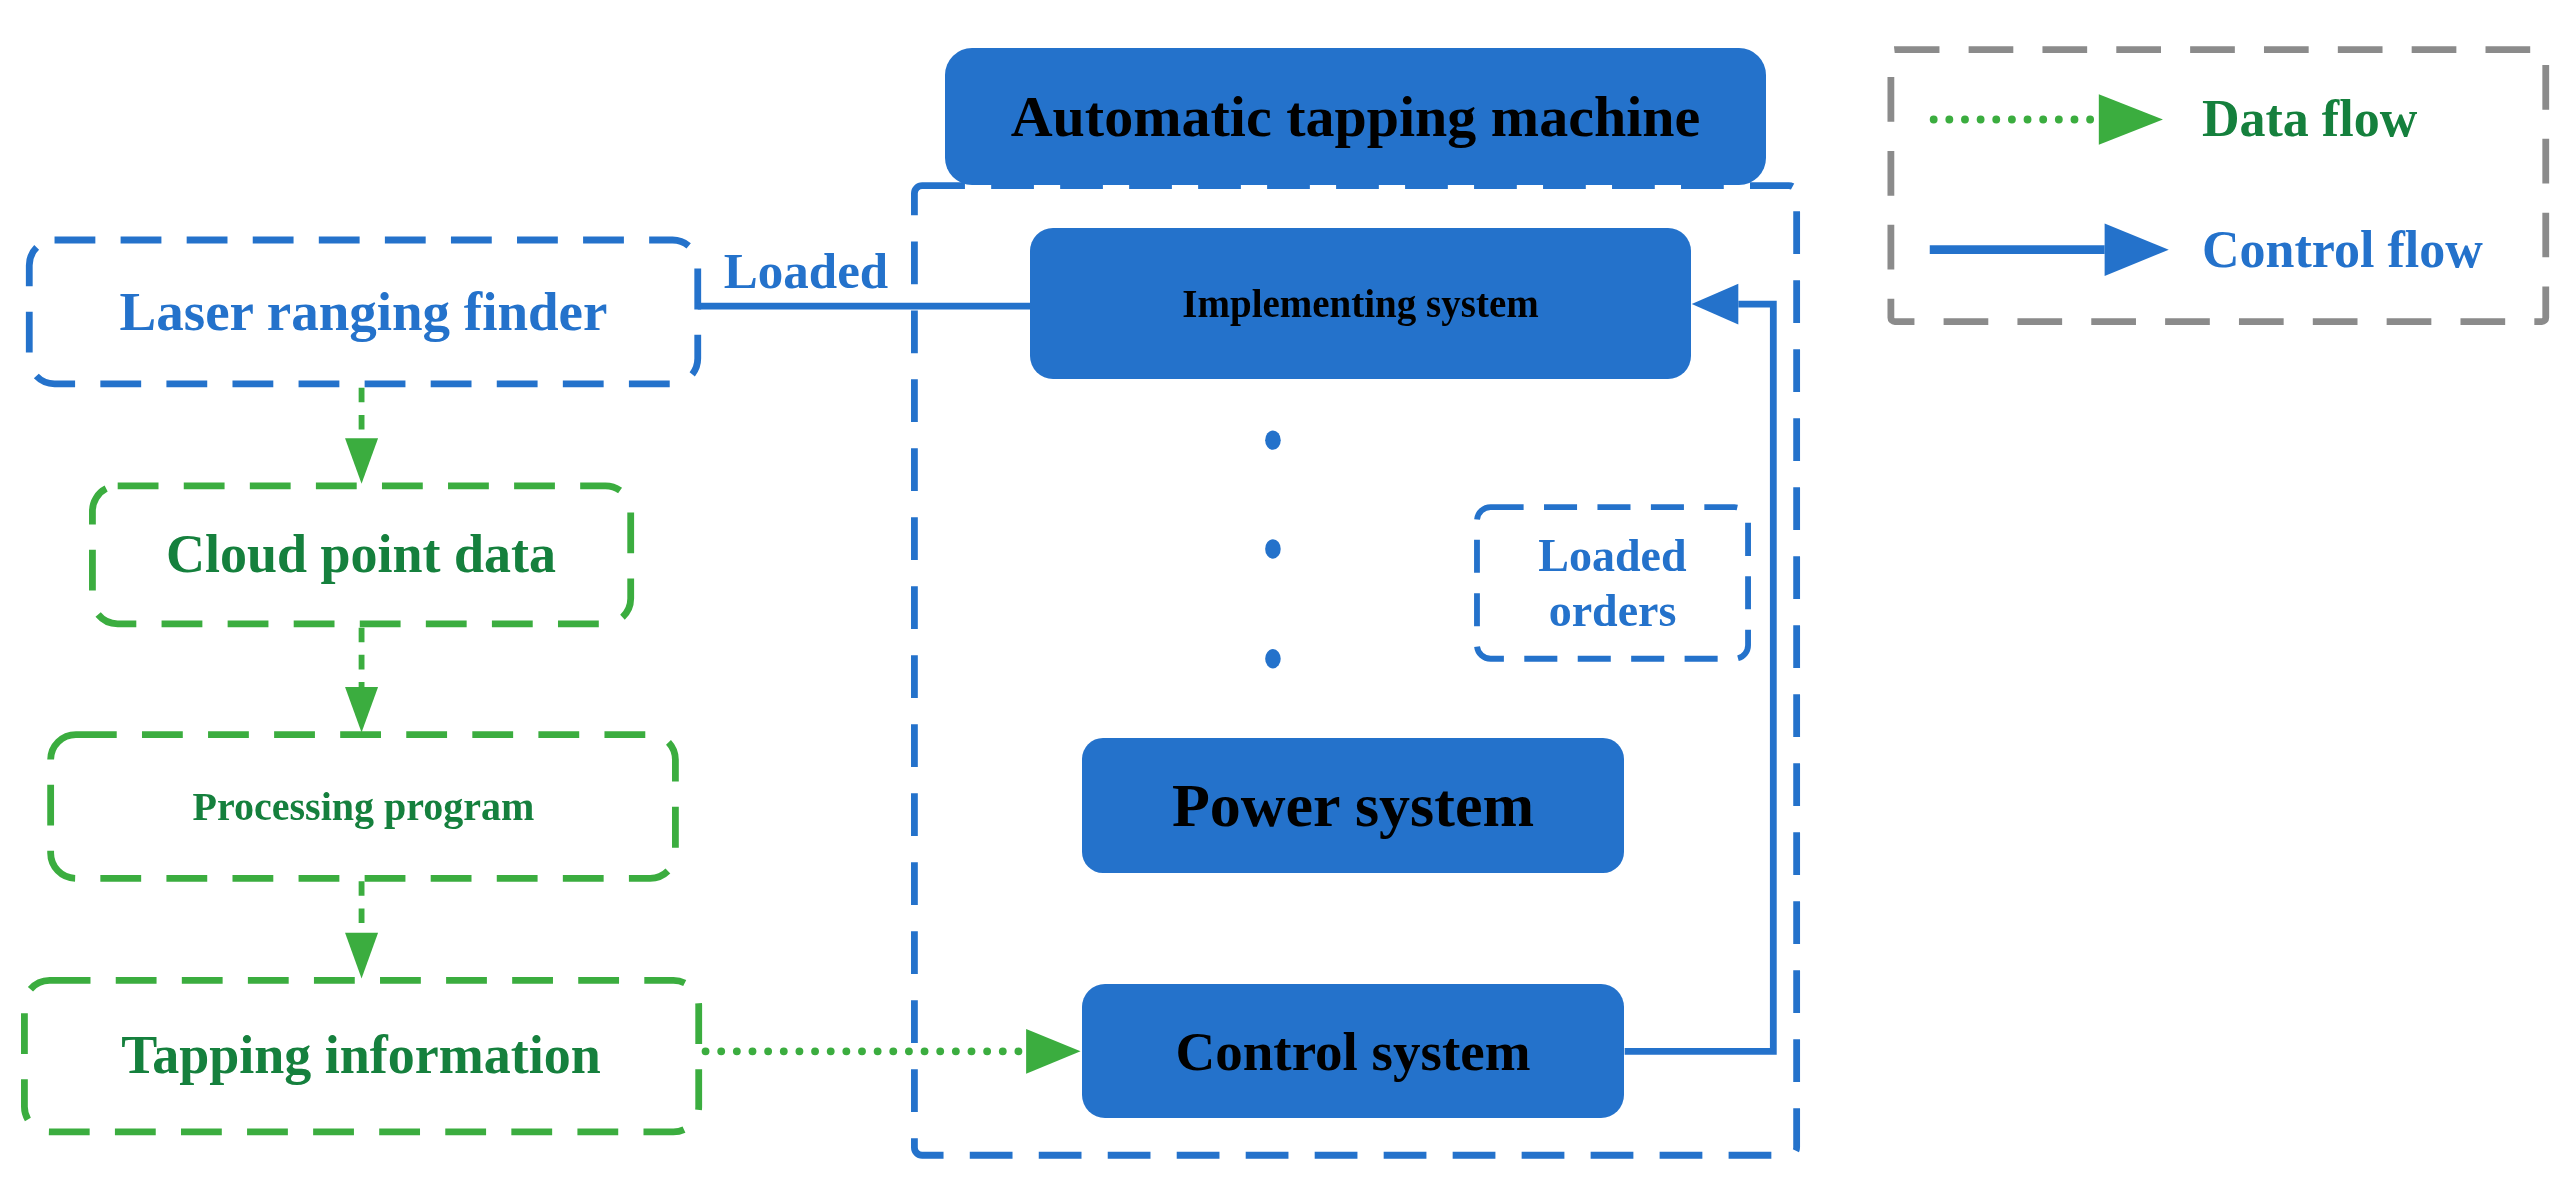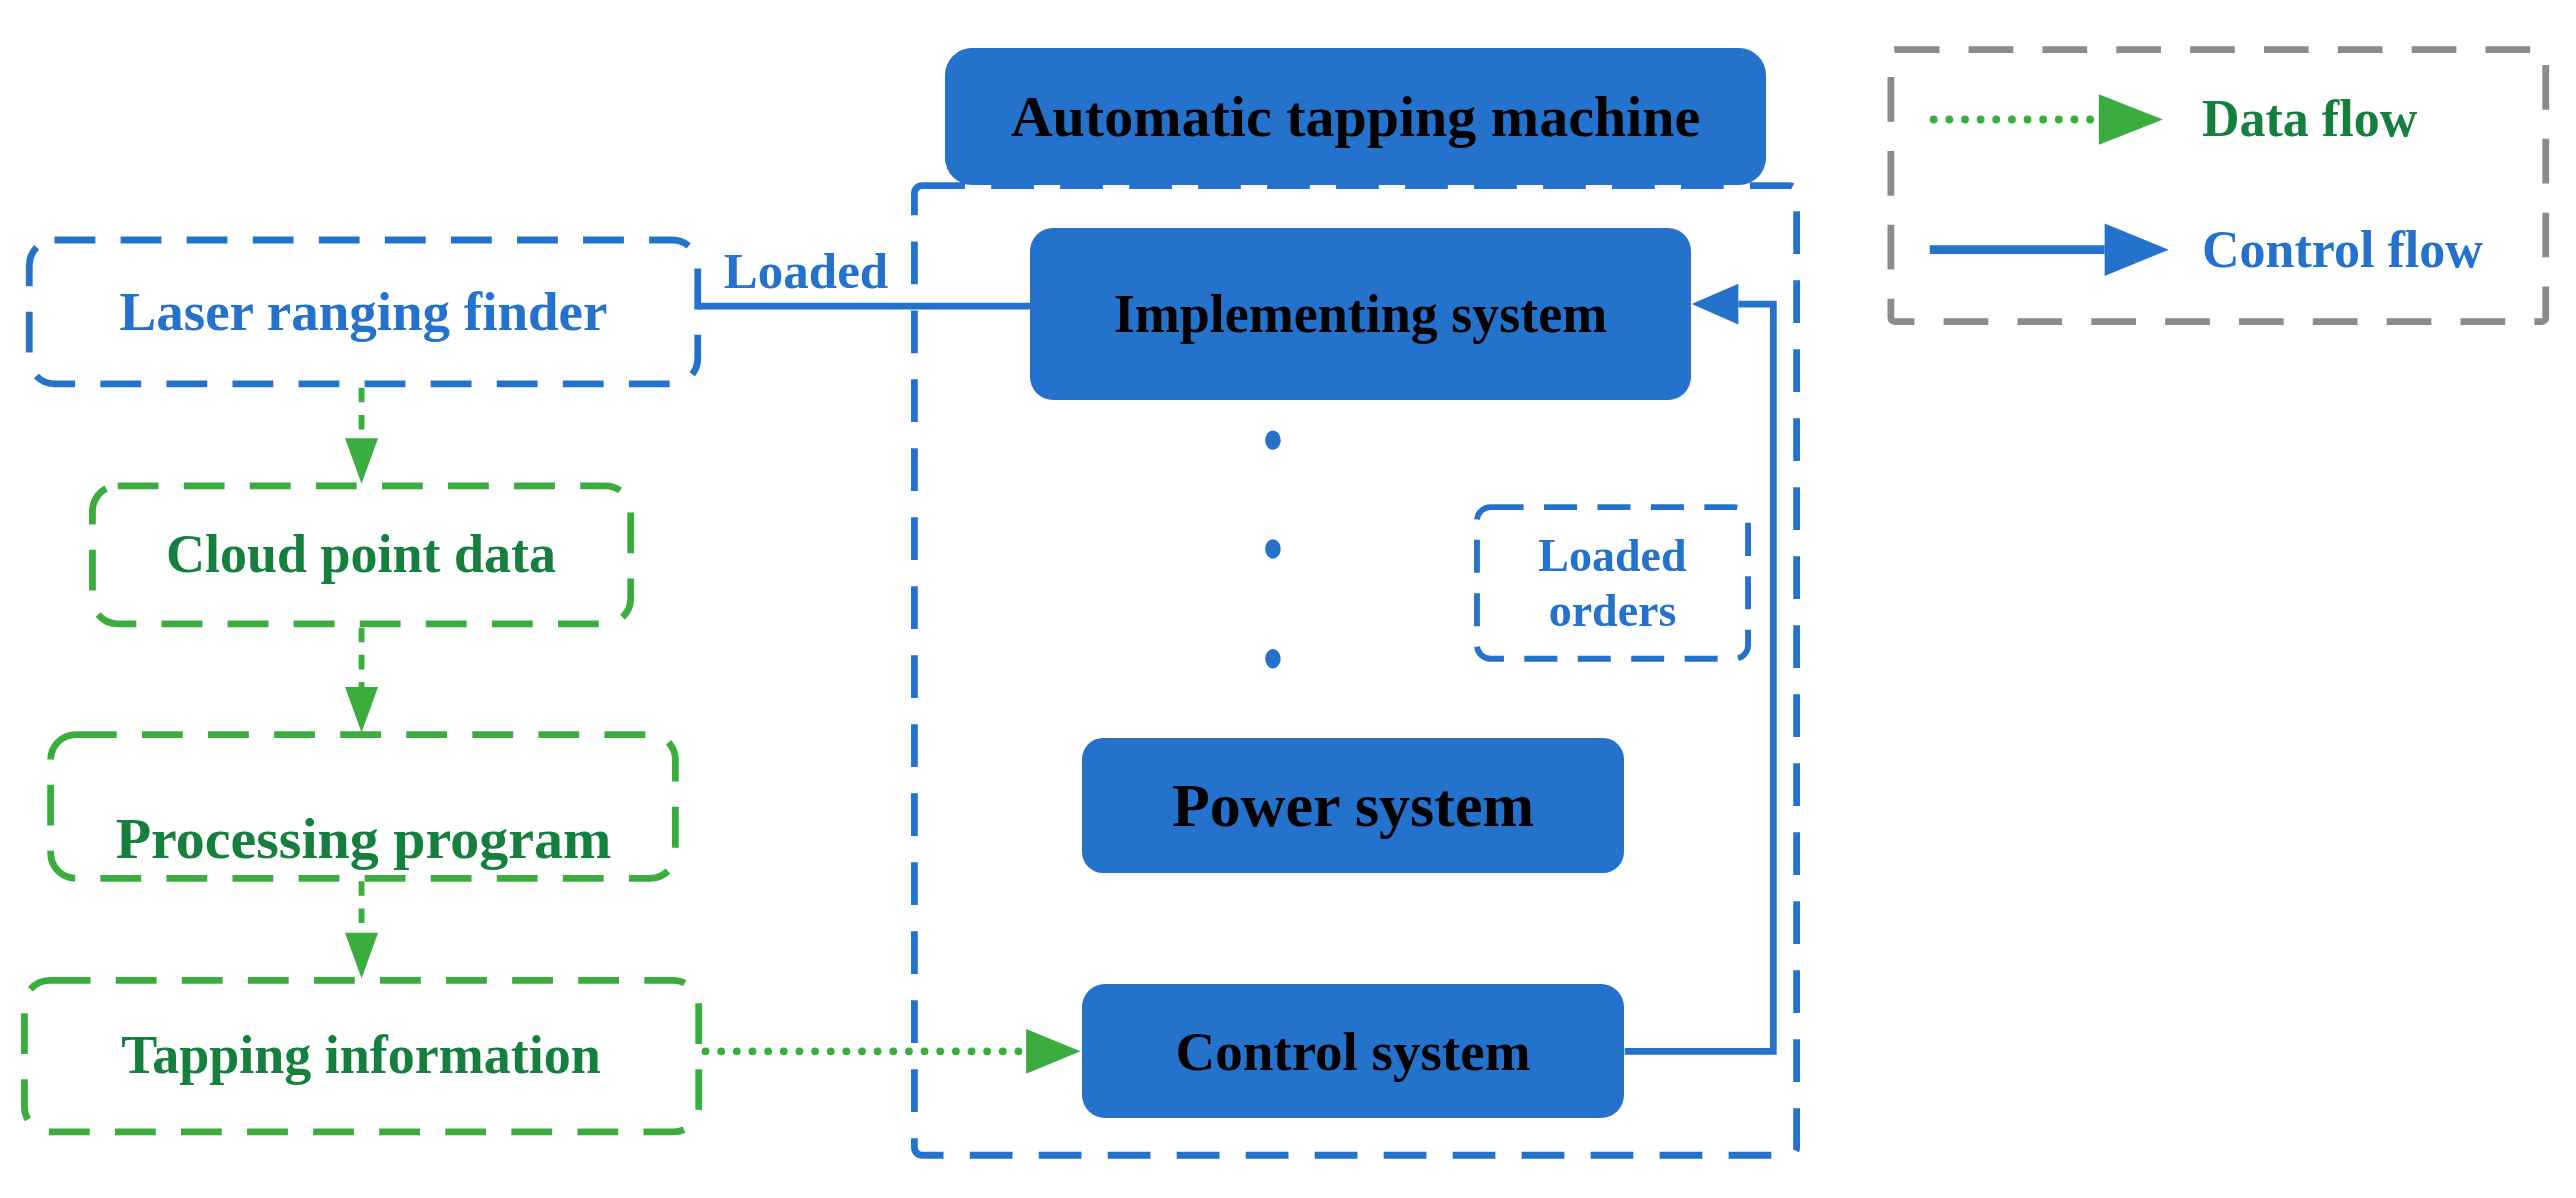--- a/index.html
+++ b/index.html
@@ -85,31 +85,31 @@
 
     <line x1="1990" y1="123" x2="2160" y2="123" stroke="#3BAD3F" stroke-width="8" stroke-dasharray="0.1 16" stroke-linecap="round"></line>
     <polygon points="2160,97 2160,149 2226,123" fill="#3BAD3F"></polygon>
 
     <line x1="1986" y1="257" x2="2166" y2="257" stroke="#2472CB" stroke-width="9"></line>
     <polygon points="2166,230 2166,284 2232,257" fill="#2472CB"></polygon>
   </svg>
 
   <div class="solid-box" style="left:945px; top:48px; width:821px; height:137px; font-size:58px; border-radius:27px;">Automatic tapping machine</div>
 
-  <div class="solid-box" style="left:1030px; top:228px; width:661px; height:172px; font-size:54px;">Implementing system</div>
+  <div class="solid-box" style="left:1030px; top:228px; width:661px; height:151px; font-size:39px;">Implementing system</div>
 
   <div class="solid-box" style="left:1082px; top:738px; width:542px; height:135px; font-size:62px;border-radius:21px;">Power system</div>
 
   <div class="solid-box" style="left:1082px; top:984px; width:542px; height:134px; font-size:55px;">Control system</div>
 
   <div class="box-label blue-text" style="left:29px; top:240px; width:669px; height:144px; font-size:55px;">Laser ranging finder</div>
 
   <div class="box-label green-text" style="left:92px; top:486px; width:538px; height:138px; font-size:54px;">Cloud point data</div>
 
-  <div class="box-label green-text" style="left:51px; top:767px; width:625px; height:144px; font-size:58px;">Processing program</div>
+  <div class="box-label green-text" style="left:51px; top:735px; width:625px; height:144px; font-size:40px;">Processing program</div>
 
   <div class="box-label green-text" style="left:24px; top:980px; width:674px; height:152px; font-size:54px;">Tapping information</div>
 
   <div class="box-label blue-text" style="left:1477px; top:507px; width:271px; height:152px; font-size:46px; line-height:1.2;">Loaded orders</div>
 
   <div class="box-label blue-text" style="left:704px; top:243px; width:204px; height:56px; font-size:51px;">Loaded</div>
 
   <div class="box-label green-text" style="left:2202px; top:90px; width:340px; height:58px; justify-content:flex-start; text-align:left; font-size:52px;">Data flow</div>
 
   <div class="box-label blue-text" style="left:2202px; top:221px; width:369px; height:58px; justify-content:flex-start; text-align:left; font-size:52px;">Control flow</div>

